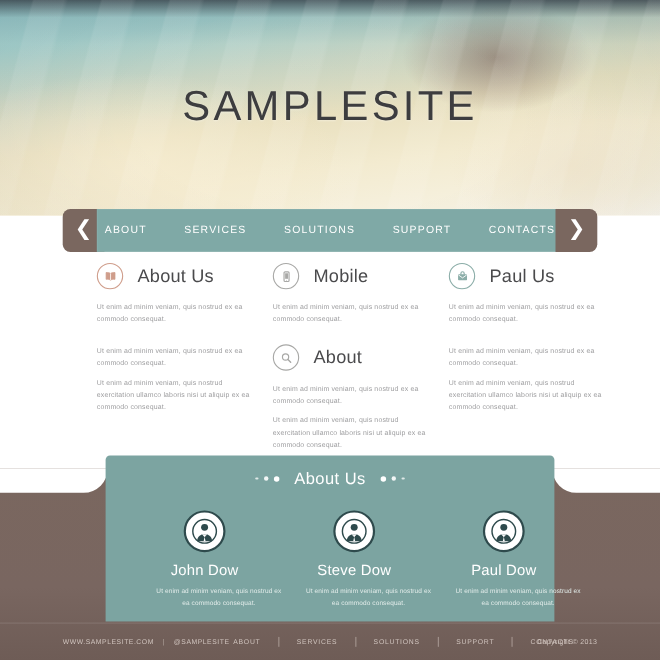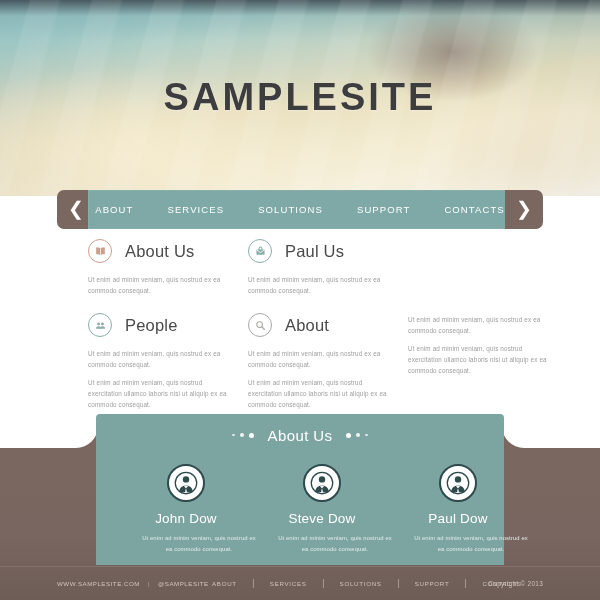--- a/index.html
+++ b/index.html
@@ -54,21 +54,21 @@
   .hero-vig {
     position: absolute; inset: 0;
     background: radial-gradient(ellipse 420px 200px at 300px 110px, rgba(255,255,255,0.0) 40%, rgba(0,0,0,0.05) 100%);
     pointer-events: none;
   }
   .site-title {
     position: absolute; left: 0; top: 76px; width: 600px;
     text-align: center;
     font-size: 38px;
     letter-spacing: 3px;
-    font-weight: 700;
+    font-weight: 400;
     color: #3d3d3f;
     font-family: "Liberation Sans", sans-serif;
     text-shadow: 0 1px 2px rgba(255,255,255,0.35);
   }
 
   
   .nav-wrap {
     position: absolute; left: 57px; top: 190px;
     width: 486px; height: 39px;
   }
@@ -267,47 +267,49 @@
             <div class="ficon" style="color: rgb(207, 157, 139);">
               <svg width="13" height="13" viewBox="0 0 16 16">
                 <path d="M8 4.4C6.8 3.4 5 3.2 3 3.4v7.6c2-.2 3.8 0 5 1 1.2-1 3-1.2 5-1V3.4c-2-.2-3.8 0-5 1z" fill="currentColor" stroke="currentColor" stroke-width="0.8"></path>
                 <path d="M8 4.4v7.6" stroke="#ffffff" stroke-width="0.9"></path>
               </svg>
             </div>
             <div class="ftitle">About Us</div>
           </div>
           <div class="fbody">Ut enim ad minim veniam, quis nostrud ex ea commodo consequat.</div>
         </div>
+        <div class="fcol c2">
+          <div class="fhead">
+            <div class="ficon" style="color: rgb(168, 168, 166);">
+              <svg width="13" height="13" viewBox="0 0 16 16">
+                <rect x="5.2" y="2.6" width="5.6" height="10.8" rx="1.1" stroke="currentColor" fill="none" stroke-width="1.3" stroke-linecap="round" stroke-linejoin="round"></rect>
+                <rect x="6.4" y="4.2" width="3.2" height="6.2" fill="currentColor" stroke="none"></rect>
+                <circle cx="8" cy="11.9" r="0.55" fill="currentColor" stroke="none"></circle>
+              </svg>
+            </div>
+            <div class="ftitle">Mobile</div>
+          </div>
+          <div class="fbody">Ut enim ad minim veniam, quis nostrud ex ea commodo consequat.</div>
+        </div>
         <div class="fcol c3">
           <div class="fhead">
             <div class="ficon" style="color: rgb(139, 173, 168);">
               <svg width="13" height="13" viewBox="0 0 16 16">
                 <rect x="3" y="5.4" width="10" height="6.6" rx="0.7" fill="currentColor" stroke="none"></rect>
                 <path d="M3.4 6.1 8 9.4l4.6-3.3" stroke="#ffffff" fill="none" stroke-width="1"></path>
                 <path d="M6.2 5.4V4.3a1.8 1.8 0 0 1 3.6 0v1.1" stroke="currentColor" fill="none" stroke-width="1.3" stroke-linecap="round" stroke-linejoin="round"></path>
               </svg>
             </div>
             <div class="ftitle">Paul Us</div>
           </div>
           <div class="fbody">Ut enim ad minim veniam, quis nostrud ex ea commodo consequat.</div>
         </div>
       </div>
     <div class="frow" id="frow2" style="margin-top:12px;">
         <div class="fcol c1">
-          <div class="fhead">
-            <div class="ficon" style="color: rgb(139, 173, 168);">
-              <svg width="13" height="13" viewBox="0 0 16 16">
-                <circle cx="5.6" cy="6.1" r="1.75" fill="currentColor" stroke="none"></circle>
-                <circle cx="10.4" cy="6.1" r="1.75" fill="currentColor" stroke="none"></circle>
-                <path d="M2.2 12c0-1.9 1.5-3.1 3.4-3.1S9 10.1 9 12z" fill="currentColor" stroke="none"></path>
-                <path d="M7 12c0-1.9 1.5-3.1 3.4-3.1s3.4 1.2 3.4 3.1z" fill="currentColor" stroke="none"></path>
-              </svg>
-            </div>
-            <div class="ftitle">People</div>
-          </div>
           <div class="fbody">Ut enim ad minim veniam, quis nostrud ex ea commodo consequat.</div>
           <div class="fbody">Ut enim ad minim veniam, quis nostrud exercitation ullamco laboris nisi ut aliquip ex ea commodo consequat.</div>
         </div>
         <div class="fcol c2">
           <div class="fhead">
             <div class="ficon" style="color: rgb(168, 168, 166);">
               <svg width="13" height="13" viewBox="0 0 16 16">
                 <circle cx="6.9" cy="6.9" r="3.5" stroke="currentColor" fill="none" stroke-width="1.3" stroke-linecap="round" stroke-linejoin="round"></circle>
                 <path d="M9.6 9.6 12.6 12.6" stroke="currentColor" stroke-width="1.6" stroke-linecap="round"></path>
               </svg>

